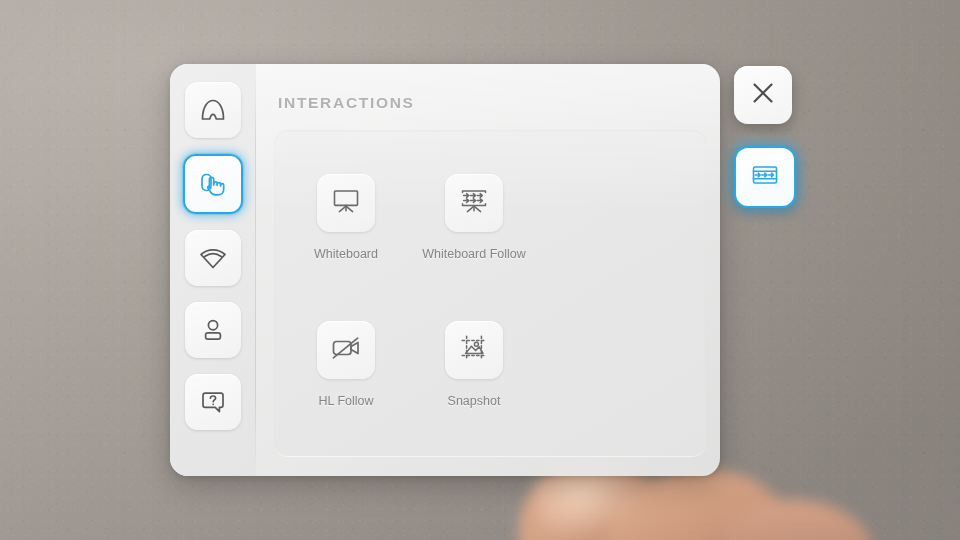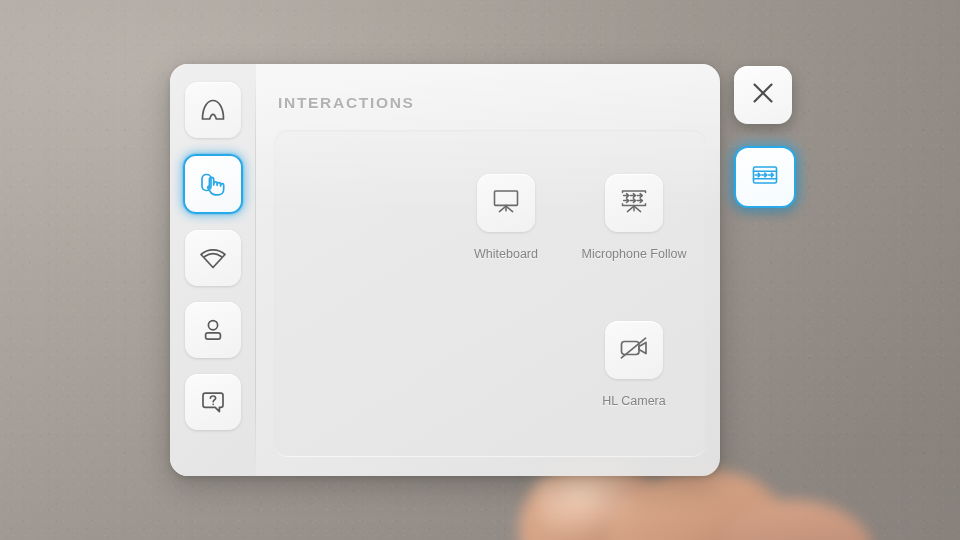--- a/index.html
+++ b/index.html
@@ -97,21 +97,21 @@
     color:#7e7e7e;font-size:15.5px;font-weight:bold;letter-spacing:1.7px;
     padding:30px 0 18px 4px;text-shadow:0 1px 0 rgba(255,255,255,.7);
   }
   #card{
     flex:1;border-radius:14px;margin-bottom:6px;
     background:linear-gradient(150deg, rgba(235,235,235,.95), rgba(228,228,228,.93));
     box-shadow:inset 0 1px 2px rgba(0,0,0,.05), 0 1px 0 rgba(255,255,255,.6);
     display:flex;flex-direction:column;justify-content:space-around;
     padding:14px 8px 18px;
   }
-  .grid-row{display:flex;justify-content:flex-end;align-items:flex-start;}
+  .grid-row{display:flex;justify-content:flex-start;align-items:flex-start;}
   .tile{
     width:128px;display:flex;flex-direction:column;align-items:center;cursor:pointer;
   }
   .tile-icon{
     width:58px;height:58px;border-radius:13px;
     background:linear-gradient(160deg,#fafafa,#f1f1f1);
     box-shadow:0 1px 3px rgba(0,0,0,.11), inset 0 1px 0 rgba(255,255,255,.9);
     display:flex;align-items:center;justify-content:center;position:relative;
   }
   .tile-icon.selected{
@@ -250,41 +250,56 @@
                 <path d="M20.2 11.5 L25.2 11.5 M23.2 9.6 L25.4 11.5 L23.2 13.4"></path>
                 <path d="M6.6 16.6 L11.6 16.6 M9.6 14.7 L11.8 16.6 L9.6 18.5"></path>
                 <path d="M13.4 16.6 L18.4 16.6 M16.4 14.7 L18.6 16.6 L16.4 18.5"></path>
                 <path d="M20.2 16.6 L25.2 16.6 M23.2 14.7 L25.4 16.6 L23.2 18.5"></path>
                 <path d="M17 21.4 L17 26.8"></path>
                 <path d="M17 22.2 L10.4 27.6"></path>
                 <path d="M17 22.2 L23.6 27.6"></path>
               </svg>
             </span>
           </div>
-          <div class="tile-label">Microphone Follow</div>
+          <div class="tile-label">Whiteboard Follow</div>
         </div>
 
       </div>
 
       <div class="grid-row">
 
         <div class="tile">
           <div class="tile-icon">
             <span>
               <svg width="34" height="34" viewBox="0 0 34 34" fill="none" stroke="#6b6b6b" stroke-width="1.7" stroke-linecap="round" stroke-linejoin="round">
                 <rect x="4.5" y="10.5" width="17.5" height="13" rx="3"></rect>
                 <path d="M22 15.4 L29 11.4 L29 22.6 L22 18.6 Z"></path>
                 <path d="M4.4 26.8 L28.6 7.2"></path>
               </svg>
             </span>
           </div>
-          <div class="tile-label">HL Camera</div>
+          <div class="tile-label">HL Follow</div>
         </div>
 
 
+        <div class="tile">
+          <div class="tile-icon">
+            <span>
+              <svg width="34" height="34" viewBox="0 0 34 34" fill="none" stroke="#6b6b6b" stroke-width="1.5" stroke-linecap="round" stroke-linejoin="round">
+                <path d="M9.6 5.2 L9.6 28.8" stroke-dasharray="2.4 2.4"></path>
+                <path d="M24.4 5.2 L24.4 28.8" stroke-dasharray="2.4 2.4"></path>
+                <path d="M5.2 9.4 L28.8 9.4" stroke-dasharray="2.4 2.4"></path>
+                <path d="M5.2 24.6 L28.8 24.6" stroke-dasharray="2.4 2.4"></path>
+                <path d="M8.6 22.4 L14.4 15.2 L18.6 19.6 L22.2 15.8 L26 22.4 Z"></path>
+                <circle cx="19.4" cy="13.2" r="2"></circle>
+              </svg>
+            </span>
+          </div>
+          <div class="tile-label">Snapshot</div>
+        </div>
       </div>
 
     </div>
   </div>
 </div>
 
 <div class="float-btn" id="btn-close">
   <span>
     <svg width="30" height="30" viewBox="0 0 30 30" fill="none" stroke="#4c4c4c" stroke-width="2.1" stroke-linecap="round">
       <path d="M6.5 6.5 L23.5 23.5"></path>

